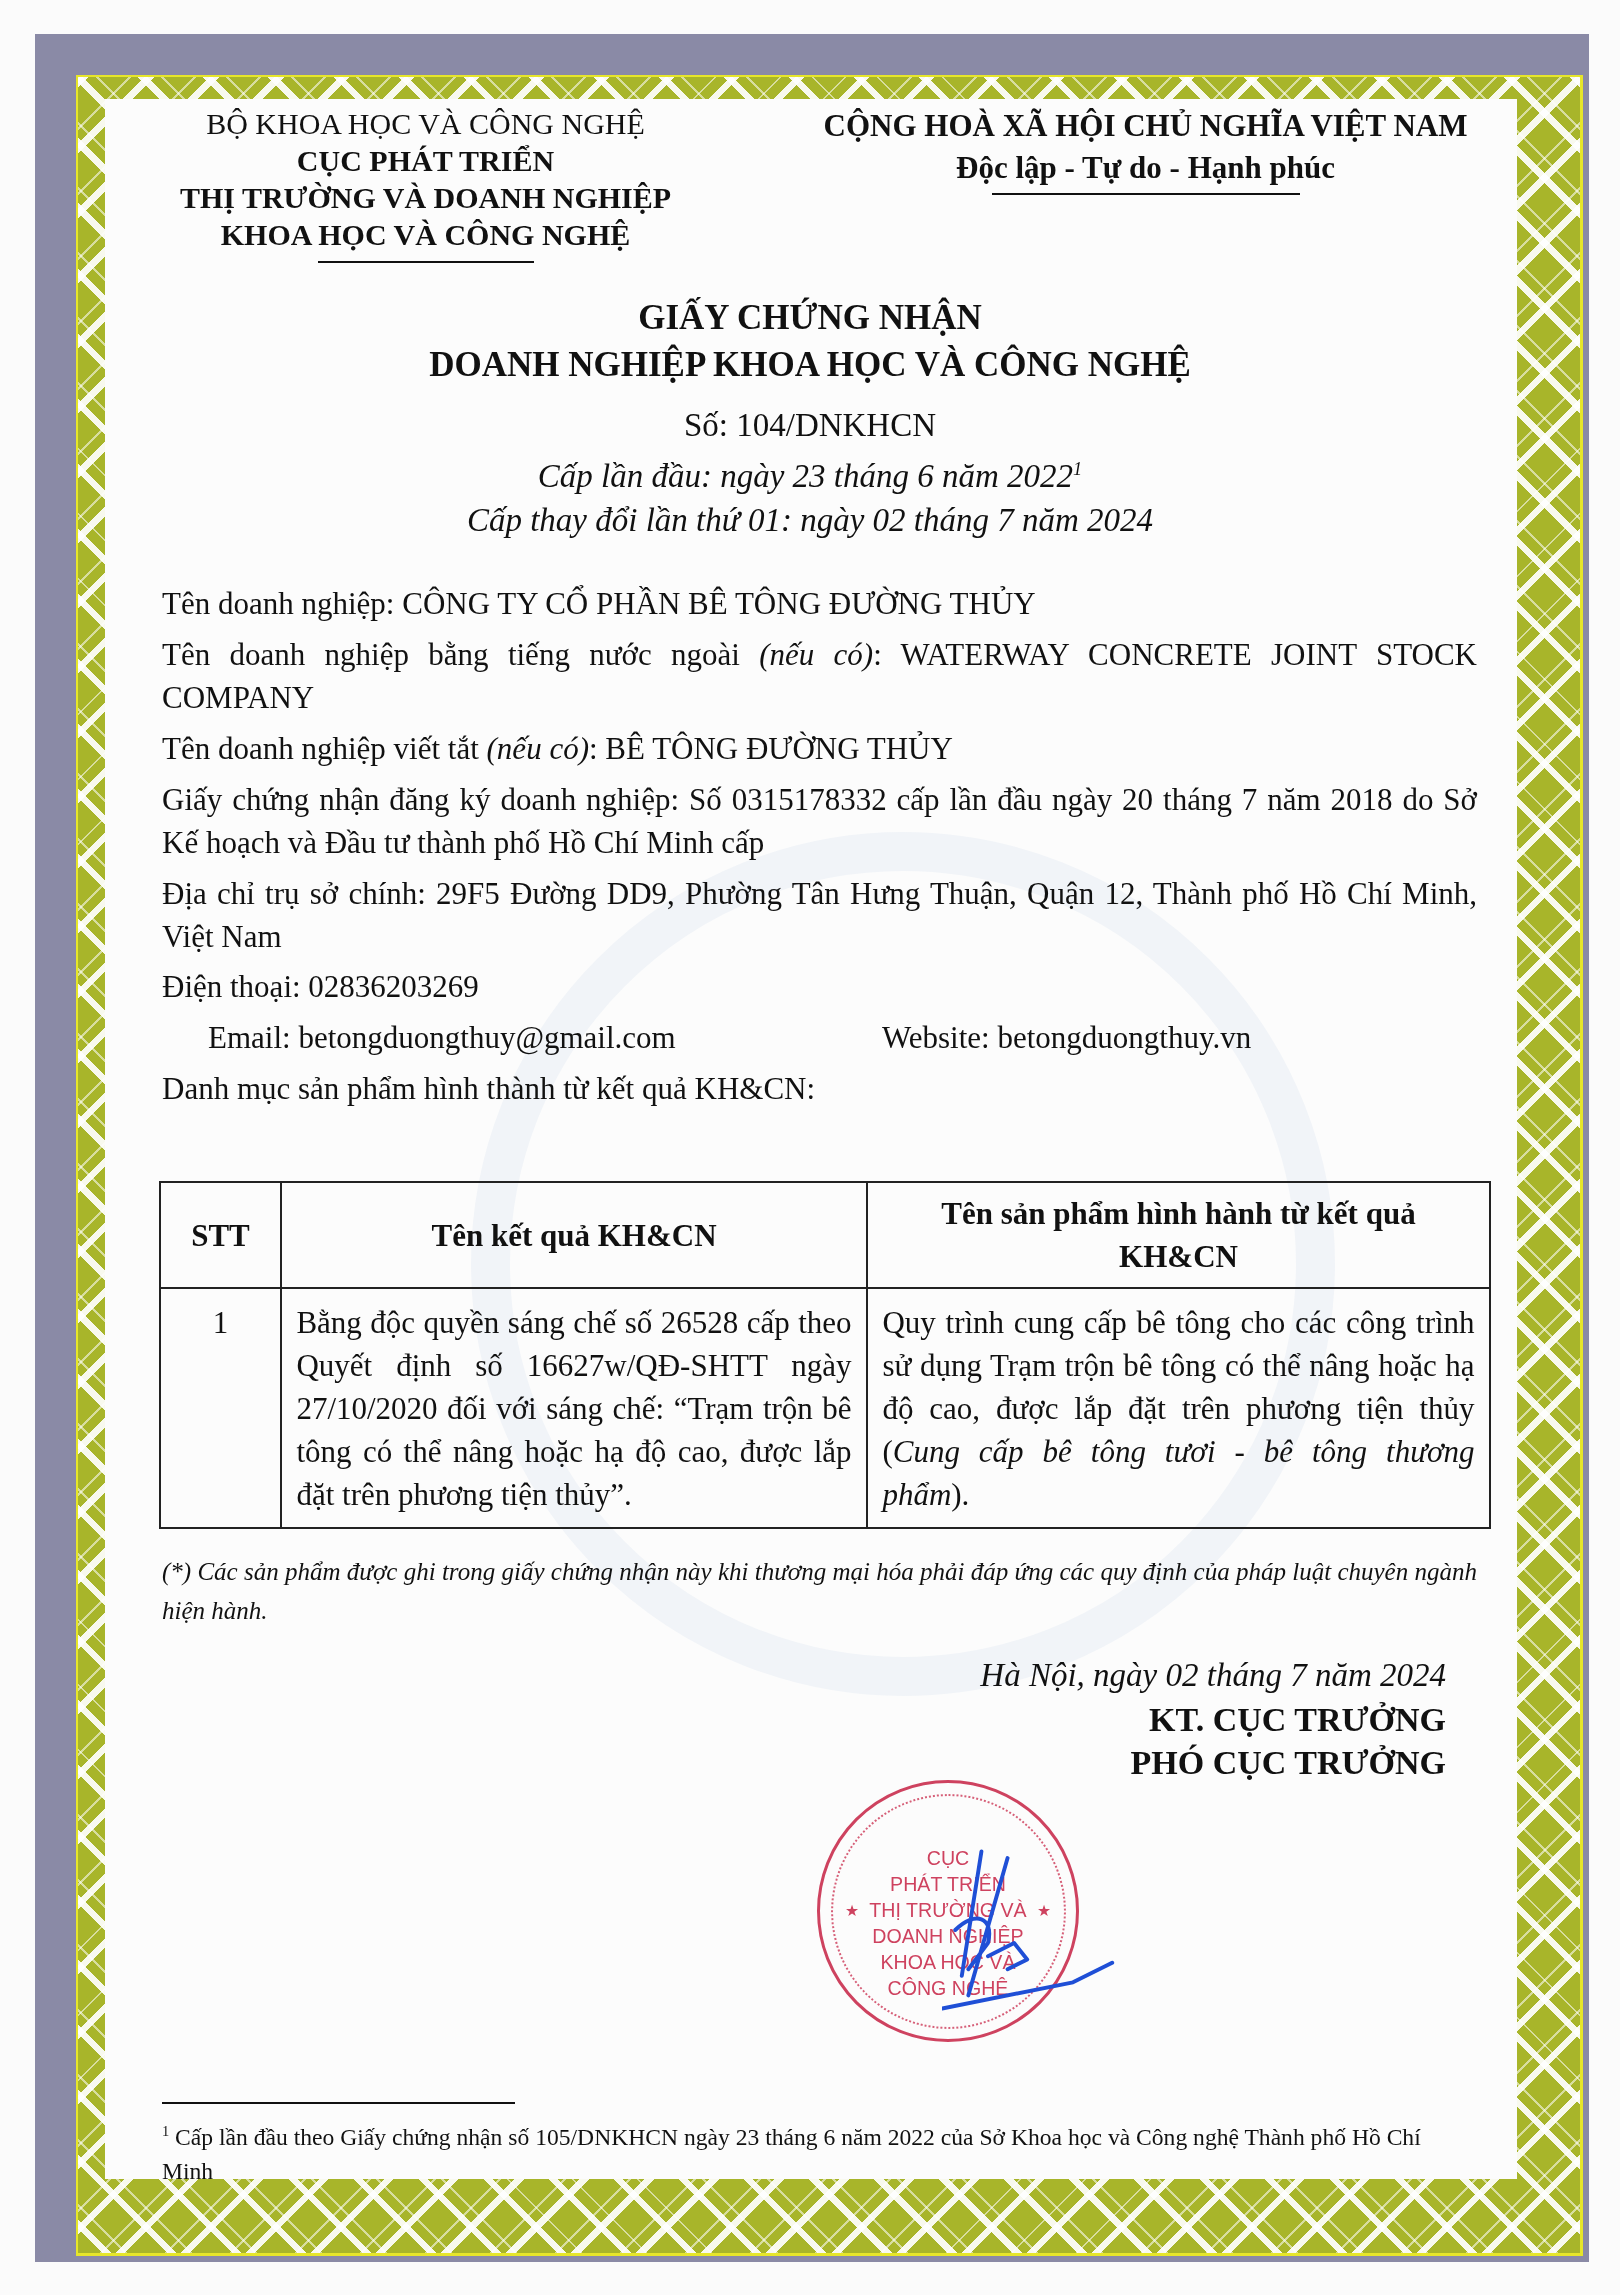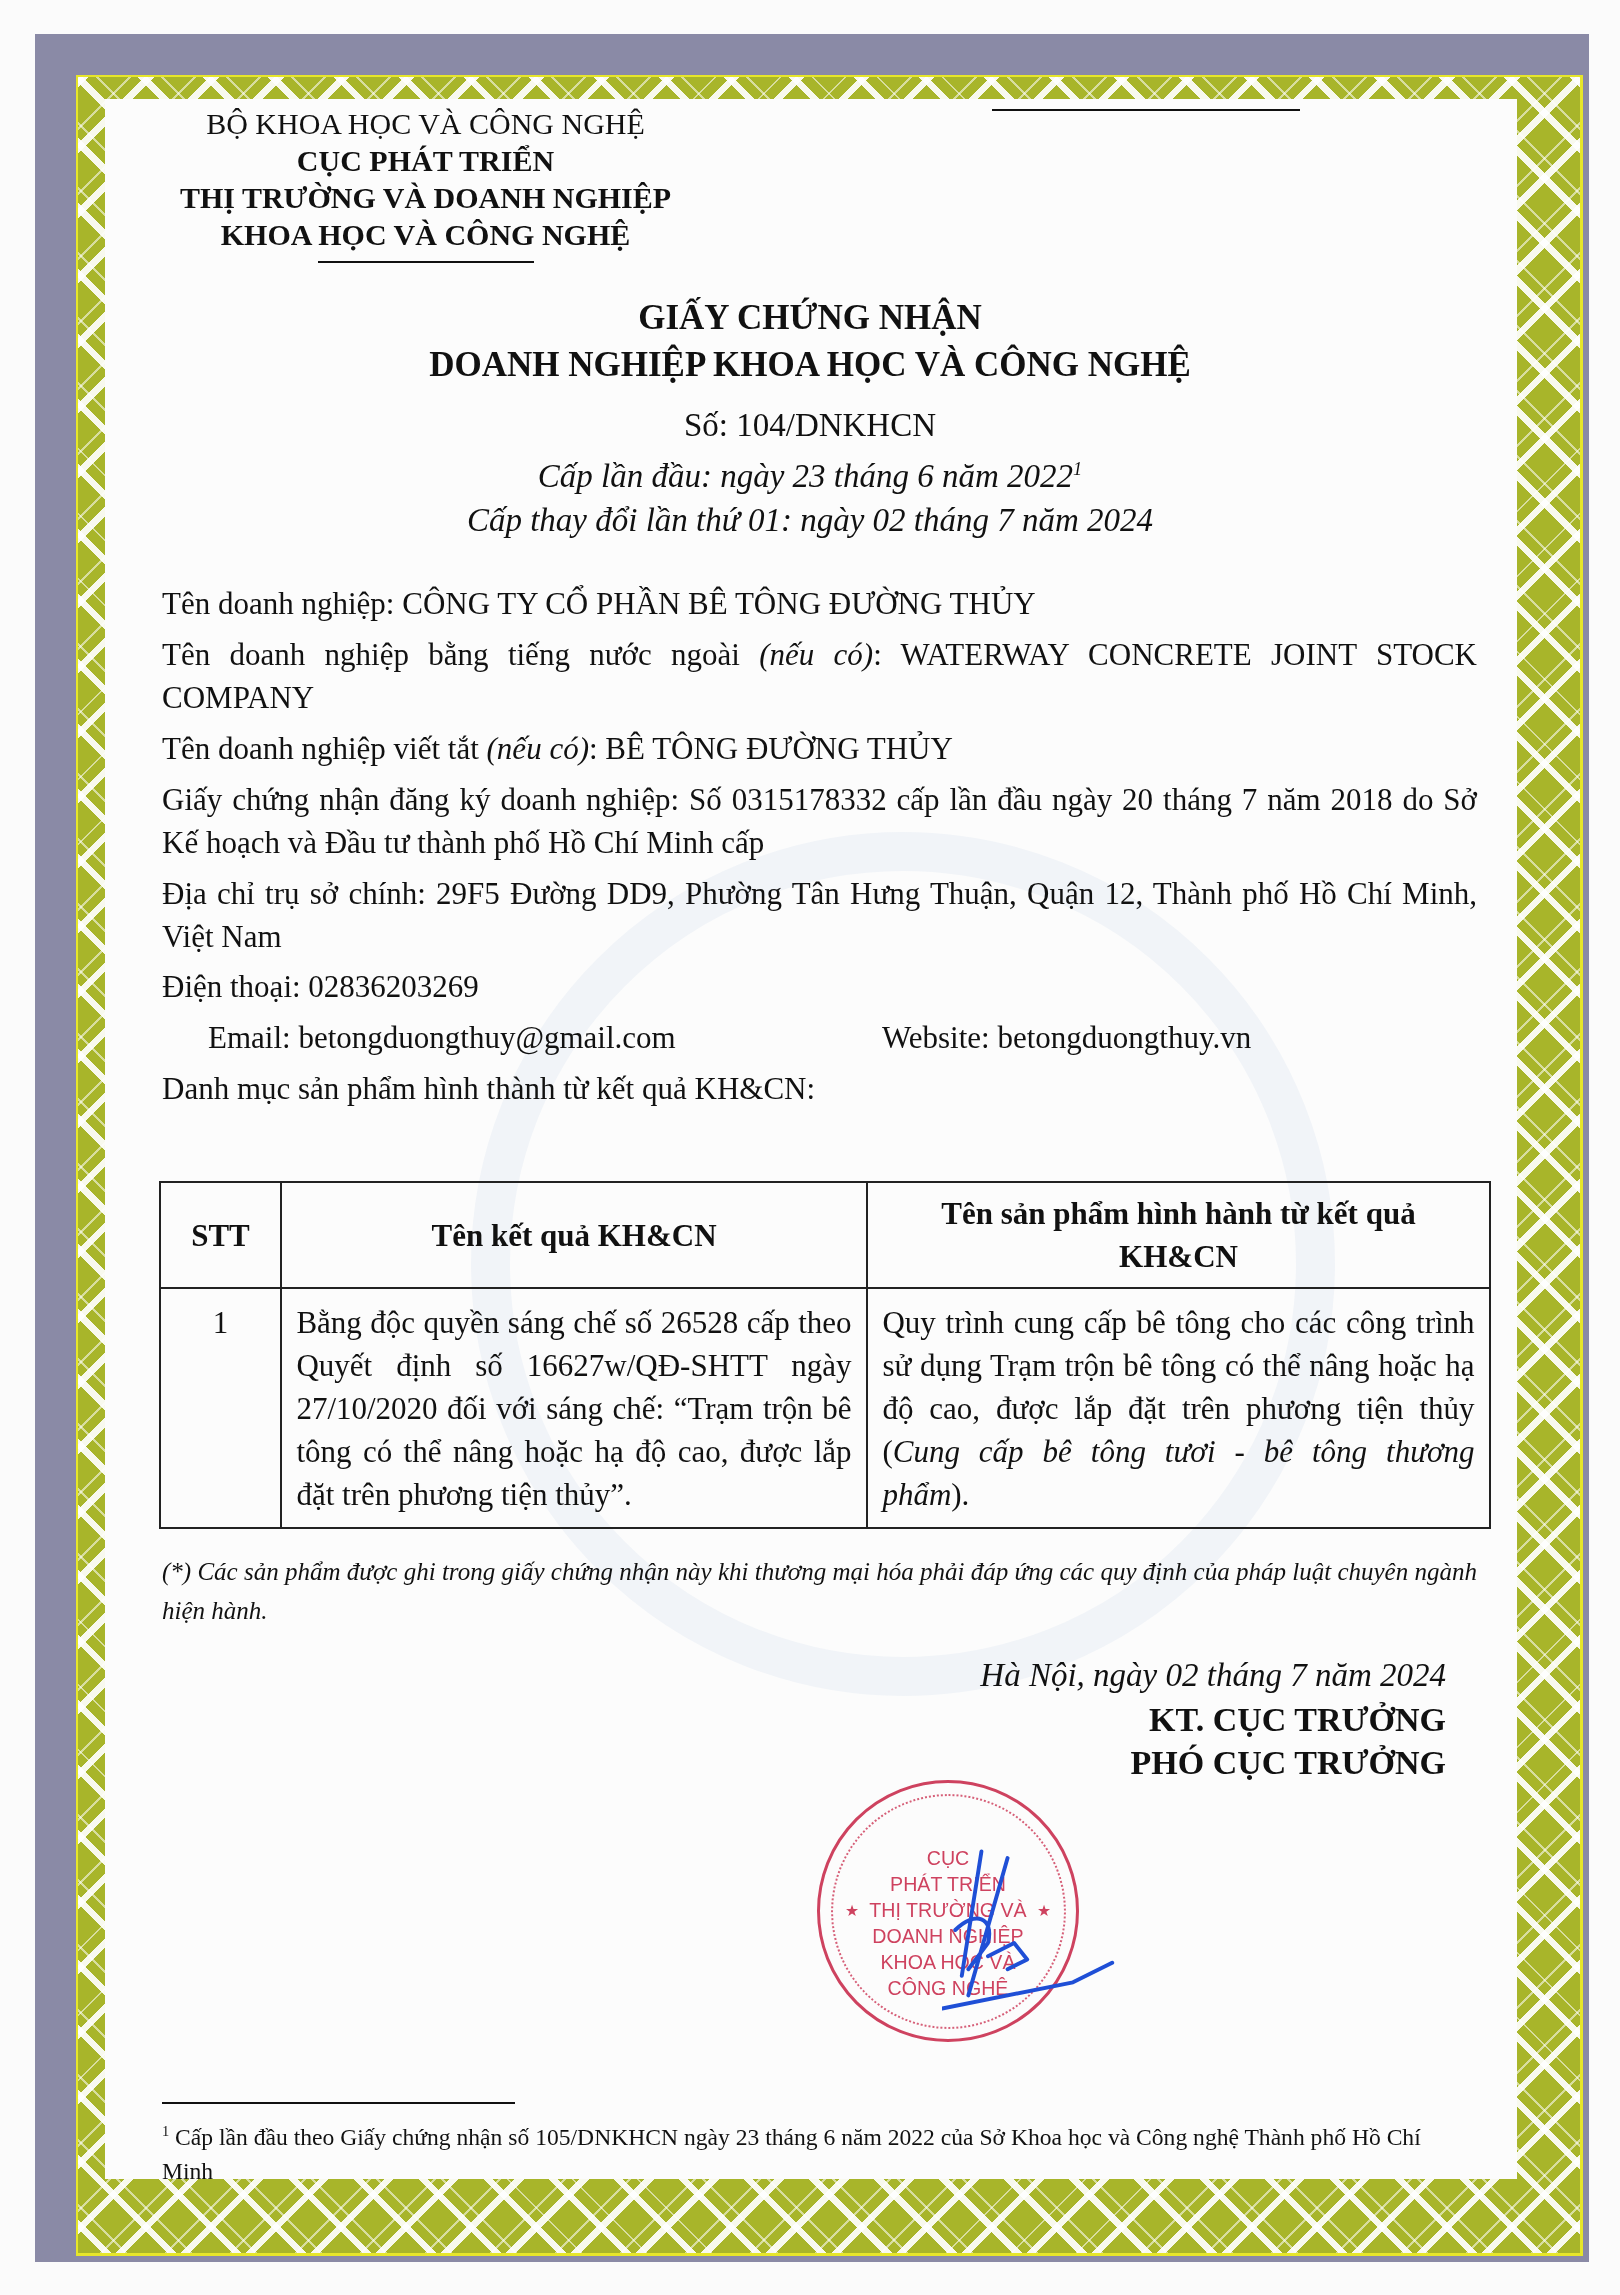--- a/index.html
+++ b/index.html
@@ -90,20 +90,22 @@
 
 <div class="hdr-left">
   <div class="ministry">BỘ KHOA HỌC VÀ CÔNG NGHỆ</div>
   <div class="dept">CỤC PHÁT TRIỂN</div>
   <div class="dept">THỊ TRƯỜNG VÀ DOANH NGHIỆP</div>
   <div class="dept">KHOA HỌC VÀ CÔNG NGHỆ</div>
   <div class="rule"></div>
 </div>
 
 <div class="hdr-right">
+  <div>CỘNG HOÀ XÃ HỘI CHỦ NGHĨA VIỆT NAM</div>
+  <div class="motto">Độc lập - Tự do - Hạnh phúc</div>
   <div class="rule"></div>
 </div>
 
 <div class="title-block">
   <div class="t1">GIẤY CHỨNG NHẬN</div>
   <div class="t2">DOANH NGHIỆP KHOA HỌC VÀ CÔNG NGHỆ</div>
   <div class="num">Số:  104/DNKHCN</div>
   <div class="issue"><span>Cấp lần đầu: ngày 23 tháng 6 năm 2022</span><sup>1</sup></div>
   <div class="issue">Cấp thay đổi lần thứ 01: ngày  02 tháng 7 năm 2024</div>
 </div>

